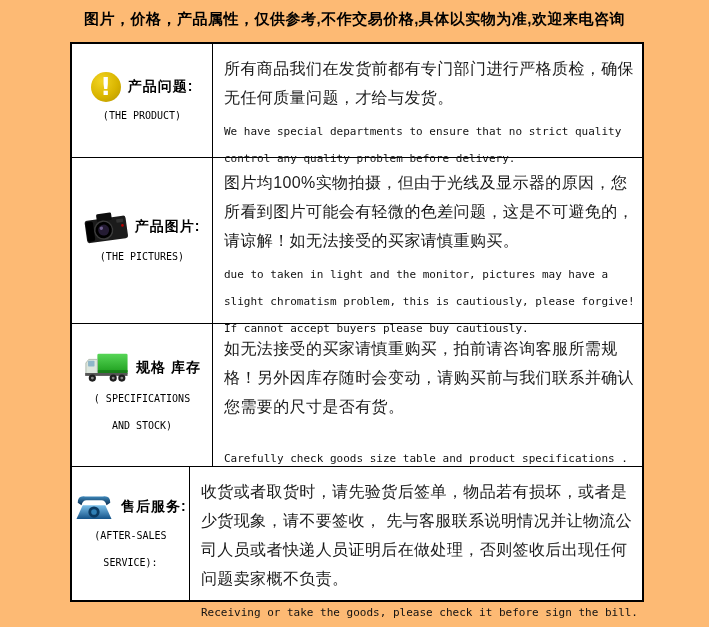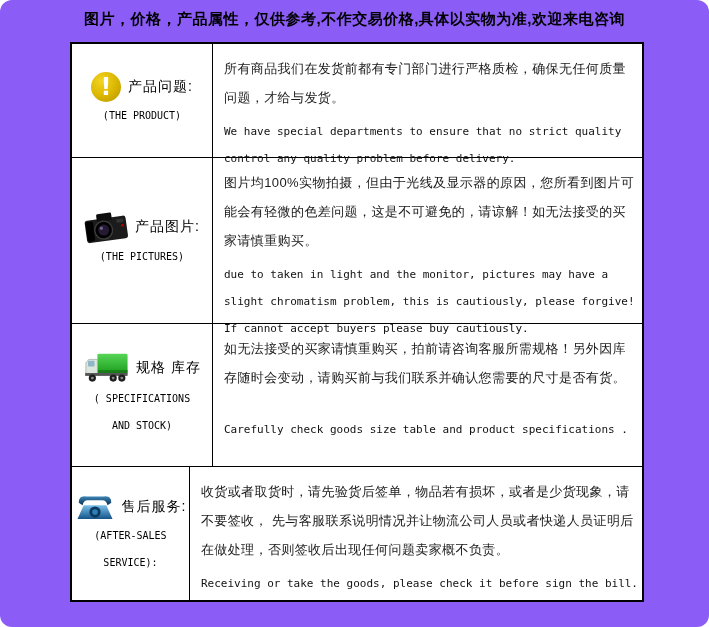--- a/index.html
+++ b/index.html
@@ -1,32 +1,32 @@
 <!DOCTYPE html>
 <html><head>
 <meta charset="utf-8">
 <style>
   html,body{margin:0;padding:0;background:#fff;}
-  .page{position:relative;width:709px;height:627px;background:#8b5cf6;overflow:hidden;
-        font-family:"Liberation Sans",sans-serif;color:#000;border-radius:12px;}
+  .page{position:relative;width:709px;height:627px;background:#fdba74;overflow:hidden;
+        font-family:"Liberation Sans",sans-serif;color:#000;}
   .hdr{position:absolute;top:10px;left:0;width:709px;text-align:center;
        font-size:15px;font-weight:bold;color:#000;letter-spacing:0.5px;}
   .tbl{position:absolute;left:70px;top:42px;width:574px;height:560px;
        box-sizing:border-box;border:2px solid #000;background:#fff;}
   .row{display:flex;box-sizing:border-box;border-top:1px solid #000;}
   .row:first-child{border-top:none;}
   .r1{height:113px}.r2{height:166px}.r3{height:143px}.r4{height:134px}
   .cl{width:141px;box-sizing:border-box;border-right:1px solid #000;
       display:flex;flex-direction:column;align-items:center;justify-content:center;}
   .cr{flex:1;box-sizing:border-box;padding:10px 4px 0 11px;}
   .iconline{display:flex;align-items:center;gap:7px;}
-  .lbl{font-size:14px;font-weight:normal;color:#000;white-space:nowrap;letter-spacing:1px;}
+  .lbl{font-size:14px;font-weight:bold;color:#000;white-space:nowrap;letter-spacing:1px;}
   .sub{font-family:"DejaVu Sans Mono",monospace;font-size:10px;font-weight:normal;
        line-height:27px;text-align:center;white-space:nowrap;color:#000;}
-  .zh{font-size:13px;line-height:29px;color:#1a1a1a;letter-spacing:0.4px;margin:0;}
+  .zh{font-size:16px;line-height:29px;color:#1a1a1a;letter-spacing:0.4px;margin:0;}
   .en{font-family:"DejaVu Sans Mono",monospace;font-size:11px;line-height:27px;
       color:#111;white-space:nowrap;margin:0;}
   .enblock{margin-top:6px;}
   .gap{margin-top:24px;}
   
   .warn{width:30px;height:30px;border-radius:50%;flex:0 0 30px;
         background:radial-gradient(circle at 35% 30%, #f2d422 0%, #d9b500 55%, #b39300 100%);
         display:flex;align-items:center;justify-content:center;}
   .warn span{color:#fff;font-weight:bold;font-size:24px;line-height:28px;
              font-family:"DejaVu Sans",sans-serif;}

